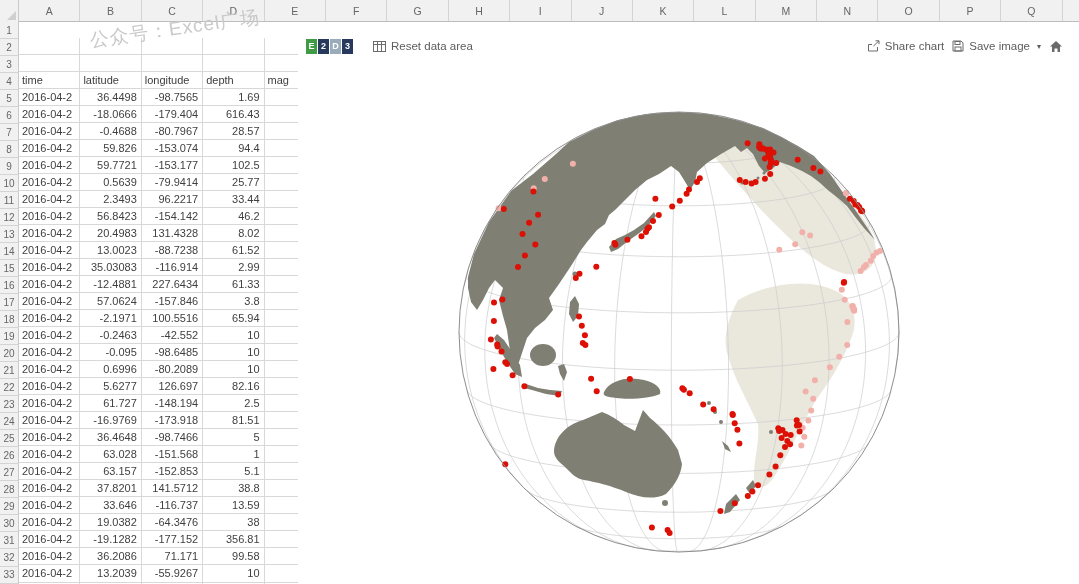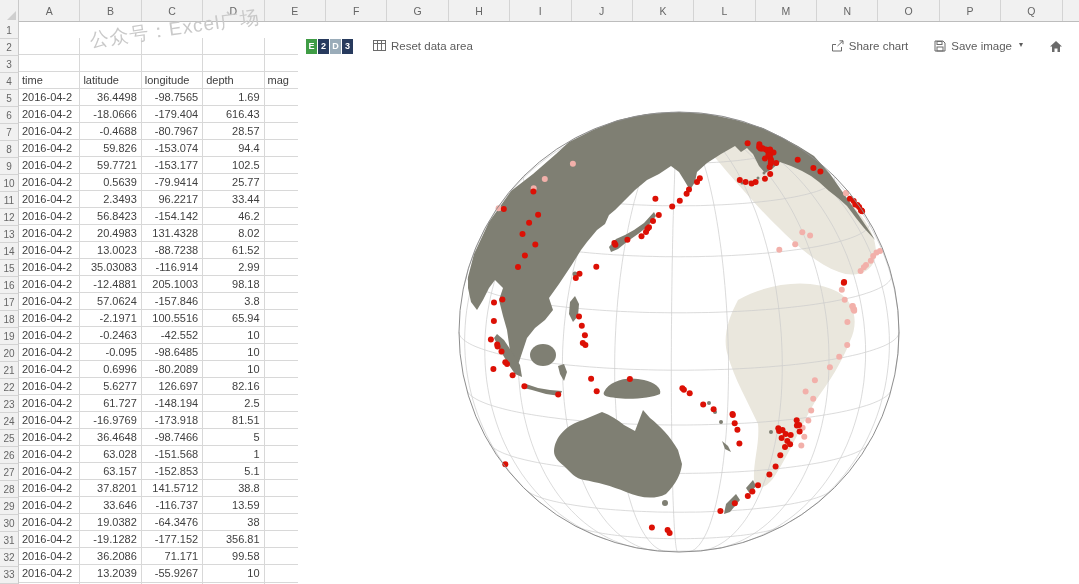--- a/index.html
+++ b/index.html
@@ -23,24 +23,24 @@
   .c.num{text-align:right;}
   .c.hdr{color:#3c3c3c;}
   .watermark{position:absolute;left:88px;top:28px;font-size:19px;color:#c9c9c9;letter-spacing:1px;
              transform:rotate(-8deg);transform-origin:left top;white-space:nowrap;pointer-events:none;}
   
   .pane{position:absolute;left:298px;top:22px;width:781px;height:562px;background:#fff;}
   .tbar{position:absolute;left:0;top:0;width:100%;height:40px;display:flex;align-items:center;
         padding:8px 16px 0 8px;z-index:5;color:#5c5c5c;font-size:11.5px;}
   .logo{display:flex;gap:1px;margin-right:20px;}
   .tile{width:11px;height:15px;color:#fff;font-size:9px;font-weight:bold;display:flex;align-items:center;justify-content:center;}
-  .tbtn{display:flex;align-items:flex-start;gap:5px;background:none;border:none;color:#5c5c5c;
+  .tbtn{display:flex;align-items:center;gap:5px;background:none;border:none;color:#5c5c5c;
         font-family:inherit;font-size:11.5px;cursor:pointer;padding:0;}
   .tbtn svg{display:block;}
-  .rgt{margin-left:auto;display:flex;align-items:center;gap:26px;}
+  .rgt{margin-left:auto;display:flex;align-items:center;gap:8px;}
   .caret{font-size:8px;margin-left:2px;}
   .globe-svg{position:absolute;left:0;top:0;}
 </style>
 </head>
 <body>
 
 <div class="stage">
 
   <div class="col-headers" id="colHeaders">
     <div class="corner"></div>
@@ -194,22 +194,22 @@
       <div class="srow">
         <div class="c">2016-04-2</div>
         <div class="c num">35.03083</div>
         <div class="c num">-116.914</div>
         <div class="c num">2.99</div>
         <div class="c num"></div>
       </div>
       <div class="srow">
         <div class="c">2016-04-2</div>
         <div class="c num">-12.4881</div>
-        <div class="c num">205.1003</div>
-        <div class="c num">98.18</div>
+        <div class="c num">227.6434</div>
+        <div class="c num">61.33</div>
         <div class="c num"></div>
       </div>
       <div class="srow">
         <div class="c">2016-04-2</div>
         <div class="c num">57.0624</div>
         <div class="c num">-157.846</div>
         <div class="c num">3.8</div>
         <div class="c num"></div>
       </div>
       <div class="srow">

